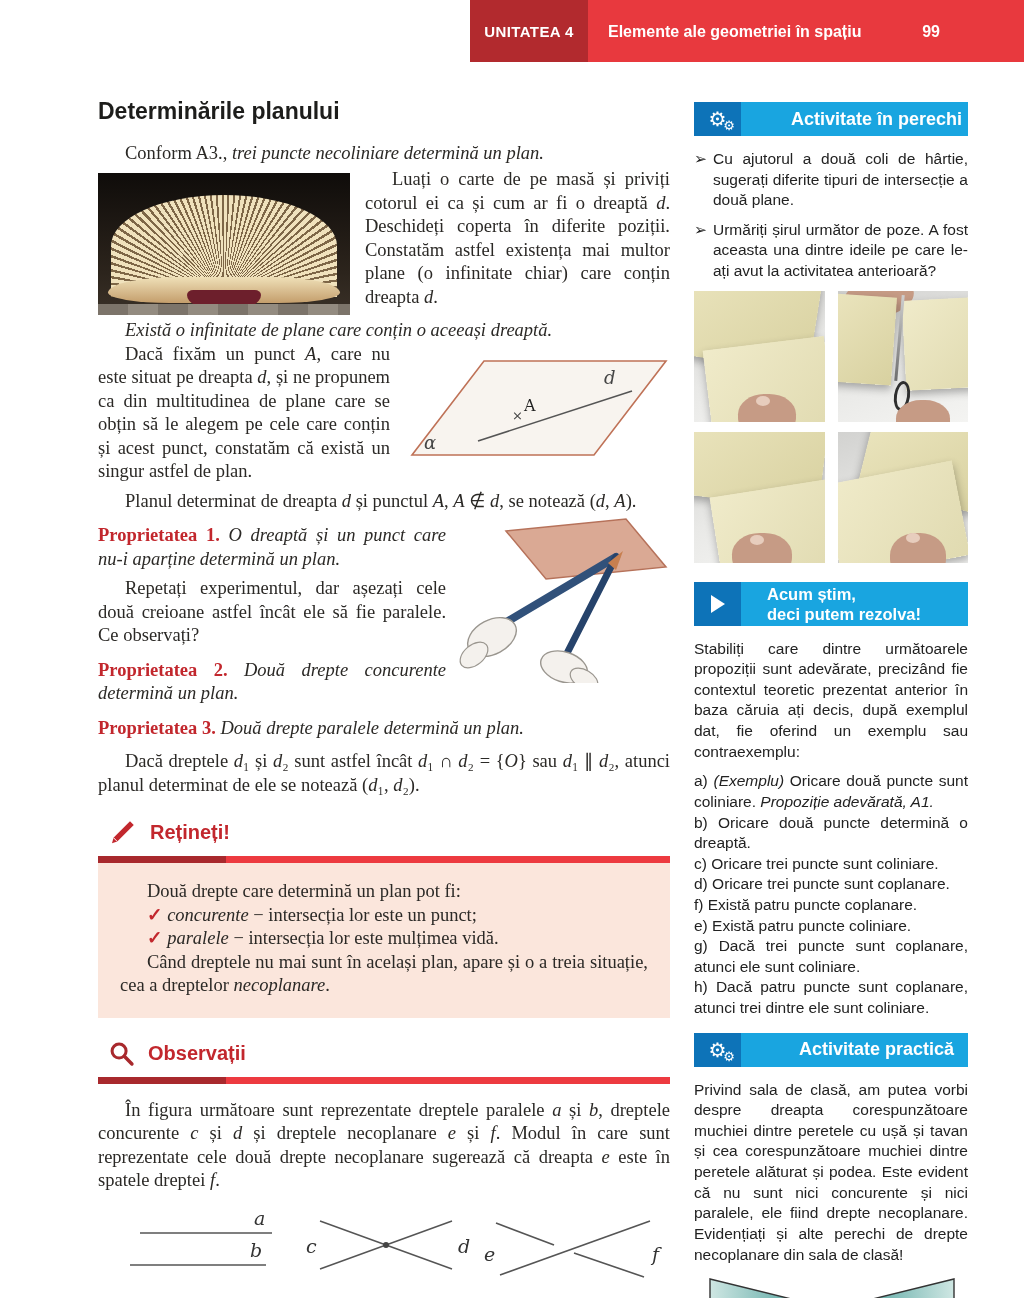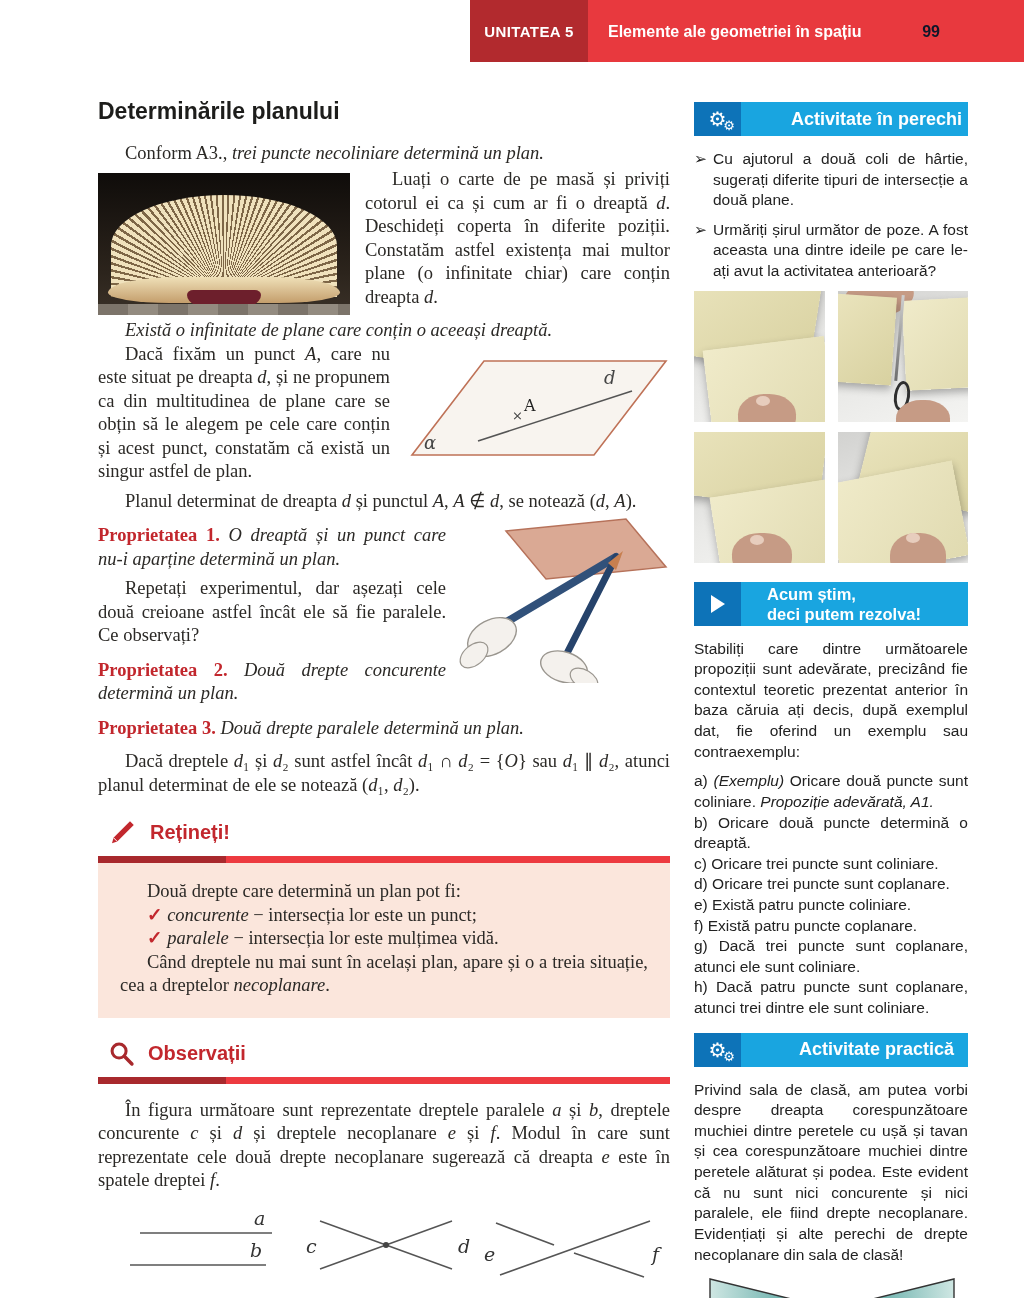--- a/index.html
+++ b/index.html
@@ -5,21 +5,21 @@
   html,body{margin:0;padding:0;}
   body{width:1024px;height:1298px;background:#fff;font-family:"Liberation Sans",sans-serif;}
   .page{position:relative;width:1024px;height:1298px;background:#fff;overflow:hidden;}
 
   
   .band{position:absolute;top:0;left:0;right:0;height:62px;background:#e8393e;}
   .band::before{content:"";position:absolute;left:0;top:0;width:470px;height:62px;background:#fff;}
   .unit-box{position:absolute;left:470px;top:0;width:118px;height:62px;background:#b22a2e;
     color:#fff;font-weight:700;font-size:15px;display:flex;align-items:center;justify-content:center;letter-spacing:.4px;}
   .band-title{position:absolute;left:608px;top:0;height:46px;line-height:64px;color:#fff;font-weight:700;font-size:16px;}
-  .band-page{position:absolute;right:84px;top:0;height:70px;line-height:64px;color:#0f172a;font-weight:700;font-size:16px;}
+  .band-page{position:absolute;right:84px;top:0;height:70px;line-height:64px;color:#ffffff;font-weight:700;font-size:16px;}
 
   
   .columns{position:absolute;left:98px;top:98px;width:870px;display:flex;gap:24px;}
   .col-left{width:572px;}
   .col-right{width:274px;margin-top:4px;}
 
   
   h1.title{font:700 23px "Liberation Sans",sans-serif;color:#1d1d1b;margin:0 0 17px;}
   .body{font:18.5px/1.27 "Liberation Serif",serif;color:#2b2926;text-align:justify;margin:0;}
   .indent{text-indent:27px;}
@@ -80,21 +80,21 @@
 
   svg text{font-family:"DejaVu Serif",serif;}
 </style>
 </head>
 <body>
 
 <div class="page">
 
   <header class="band">
     <div class="unit-box">
-      <span>UNITATEA 5</span>
+      <span>UNITATEA 4</span>
     </div>
     <div class="band-title">Elemente ale geometriei în spațiu</div>
     <div class="band-page">99</div>
   </header>
 
   <main class="columns">
 
     <section class="col-left">
       <h1 class="title">Determinările planului</h1>
 
@@ -256,22 +256,22 @@
           <span><span>Acum știm,</span><br><span>deci putem rezolva!</span></span>
         </div>
       </div>
 
       <p class="rbody">Stabiliți care dintre următoarele propoziții sunt adevărate, precizând fie contextul teoretic prezentat anterior în baza căruia ați decis, după exemplul dat, fie oferind un exemplu sau contraexemplu:</p>
       <div class="items">
         <p class="rbody">a) <i>(Exemplu)</i> Oricare două puncte sunt coliniare. <i>Propoziție adevărată, A1.</i></p>
         <p class="rbody">b) Oricare două puncte determină o dreaptă.</p>
         <p class="rbody">c) Oricare trei puncte sunt coliniare.</p>
         <p class="rbody">d) Oricare trei puncte sunt coplanare.</p>
+        <p class="rbody">f) Există patru puncte coplanare.</p>
         <p class="rbody">e) Există patru puncte coliniare.</p>
-        <p class="rbody">f) Există patru puncte coplanare.</p>
         <p class="rbody">g) Dacă trei puncte sunt coplanare, atunci ele sunt coliniare.</p>
         <p class="rbody">h) Dacă patru puncte sunt coplanare, atunci trei dintre ele sunt coliniare.</p>
       </div>
 
       <div class="banner" style="margin-top:14px;">
         <div class="banner-icon" style="height:34px;">
           <span class="gear1">⚙</span>
           <span class="gear2">⚙</span>
         </div>
         <div class="banner-title">Activitate practică</div>

